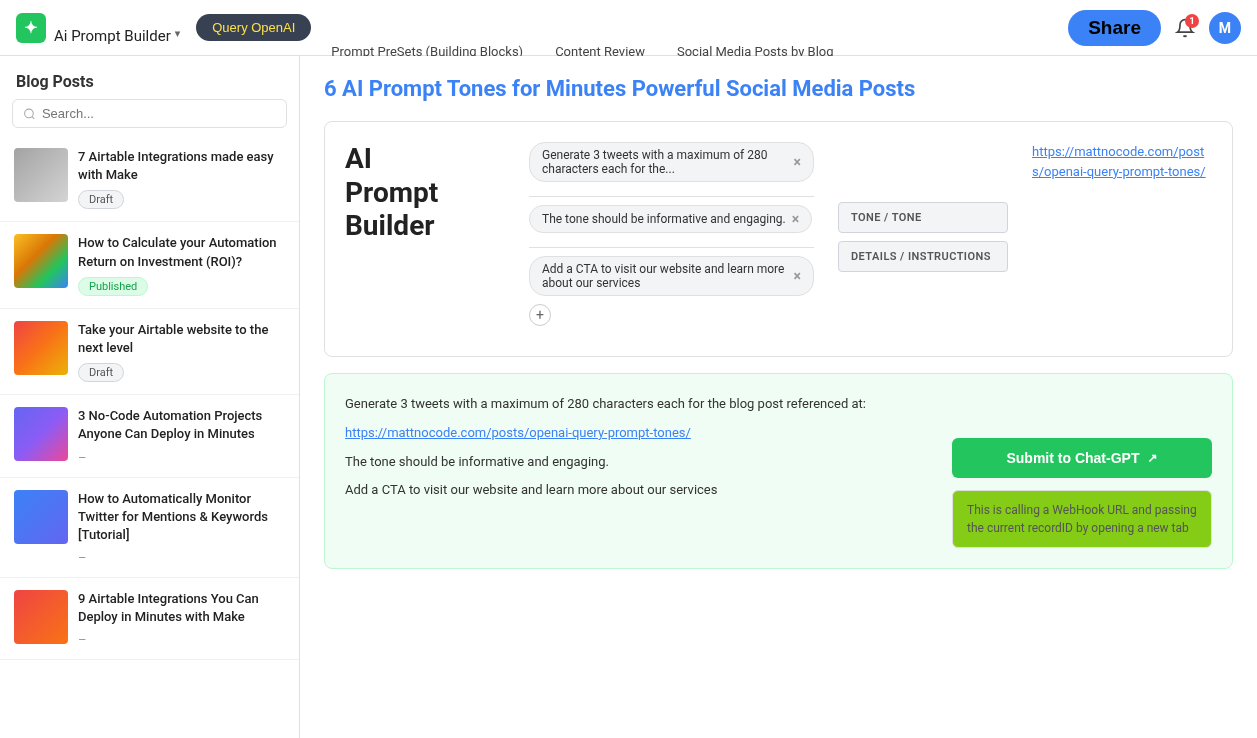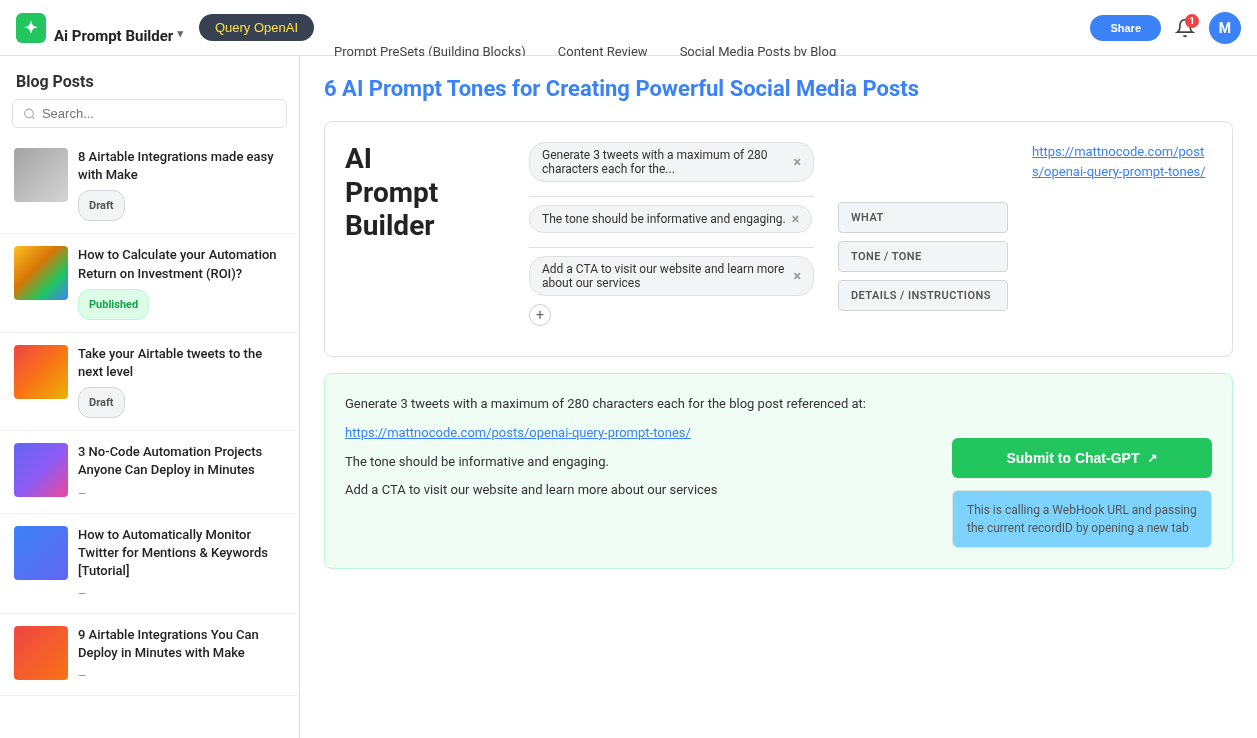--- a/index.html
+++ b/index.html
@@ -17,21 +17,21 @@
     .nav-logo {
       width: 30px; height: 30px;
       background: #22c55e;
       border-radius: 6px;
       display: flex; align-items: center; justify-content: center;
       color: white; font-weight: bold; font-size: 16px;
       flex-shrink: 0;
     }
     .nav-app-title {
       display: flex; gap: 4px;
-      font-weight: 700; font-size: 15px; color: #222;
+      font-weight: 400; font-size: 15px; color: #222;
       margin-right: 8px;
       margin-top: 17px;
     }
     .nav-app-title .chevron { font-size: 11px; color: #666; }
     .nav-btn-active {
       background: #374151;
       color: #fde047;
       border: none;
       border-radius: 20px;
       padding: 6px 16px;
@@ -43,25 +43,25 @@
       padding: 6px 12px;
       font-size: 13px;
       color: #444;
       cursor: pointer;
       border-radius: 4px;
       margin-top: 47px;
     }
     .nav-spacer { flex: 1; }
     .nav-share-btn {
       background: #3b82f6;
-      color: #ffffff;
+      color: #000000;
       border: none;
       border-radius: 20px;
       padding: 7px 20px;
-      font-size: 11px;
+      font-size: 19px;
       font-weight: 600;
       cursor: pointer;
     }
     .nav-notif {
       position: relative;
       width: 32px; height: 32px;
       display: flex; align-items: center; justify-content: center;
       cursor: pointer;
     }
     .nav-notif-badge {
@@ -147,24 +147,24 @@
     .sidebar-item-content { flex: 1; }
     .sidebar-item-title {
       font-size: 13px;
       font-weight: 500;
       color: #222;
       line-height: 1.4;
       margin-bottom: 6px;
     }
     .badge {
       display: inline-block;
-      padding: 8px 10px;
+      padding: 2px 10px;
       border-radius: 12px;
       font-size: 11px;
-      font-weight: 700;
+      font-weight: 400;
       text-align: center;
     }
     .badge-draft { background: #f3f4f6; color: #555; border: 1px solid #d1d5db; }
     .badge-published { background: #dcfce7; color: #16a34a; border: 1px solid #bbf7d0; }
     .sidebar-item-dash { color: #999; font-size: 13px; margin-top: 4px; }
 
     
     .main {
       flex: 1;
       overflow-y: auto;
@@ -303,21 +303,21 @@
       width: 100%;
       display: flex;
       align-items: center;
       justify-content: center;
       gap: 8px;
       margin-bottom: 12px;
       margin-top: 44px;
     }
     .submit-btn .ext-icon { font-size: 12px; }
     .webhook-note {
-      background: #7dd3fc;
+      background: #84cc16;
       border: 1px solid #e0e0e0;
       border-radius: 6px;
       padding: 10px 14px;
       font-size: 12px;
       color: #555;
       line-height: 1.5;
     }
   </style>
 </head>
 <body>
@@ -355,37 +355,37 @@
           <circle cx="11" cy="11" r="8"></circle>
           <line x1="21" y1="21" x2="16.65" y2="16.65"></line>
         </svg>
       <input type="text" placeholder="Search..." style="">
     </div>
     <div class="sidebar-list">
 
       <div class="sidebar-item">
         <div class="sidebar-thumb thumb-1"></div>
         <div class="sidebar-item-content">
-          <div class="sidebar-item-title">8 Airtable Integrations made easy with Make</div>
+          <div class="sidebar-item-title">7 Airtable Integrations made easy with Make</div>
           <span class="badge badge-draft">Draft</span>
         </div>
       </div>
 
       <div class="sidebar-item">
         <div class="sidebar-thumb thumb-2"></div>
         <div class="sidebar-item-content">
           <div class="sidebar-item-title">How to Calculate your Automation Return on Investment (ROI)?</div>
           <span class="badge badge-published">Published</span>
         </div>
       </div>
 
       <div class="sidebar-item">
         <div class="sidebar-thumb thumb-3"></div>
         <div class="sidebar-item-content">
-          <div class="sidebar-item-title">Take your Airtable tweets to the next level</div>
+          <div class="sidebar-item-title">Take your Airtable website to the next level</div>
           <span class="badge badge-draft">Draft</span>
         </div>
       </div>
 
       <div class="sidebar-item">
         <div class="sidebar-thumb thumb-4"></div>
         <div class="sidebar-item-content">
           <div class="sidebar-item-title">3 No-Code Automation Projects Anyone Can Deploy in Minutes</div>
           <div class="sidebar-item-dash">–</div>
         </div>
@@ -405,21 +405,21 @@
           <div class="sidebar-item-title">9 Airtable Integrations You Can Deploy in Minutes with Make</div>
           <div class="sidebar-item-dash">–</div>
         </div>
       </div>
 
     </div>
   </aside>
 
   <main class="main">
     <h1 class="main-title">
-      <span>6 </span><span style="color:#3b82f6">AI</span><span> Prompt Tones for Creating Powerful Social Media Posts</span>
+      <span>6 </span><span style="color:#3b82f6">AI</span><span> Prompt Tones for Minutes Powerful Social Media Posts</span>
     </h1>
 
     <div class="prompt-card">
       <div class="prompt-card-inner">
 
         <div class="prompt-label-col">
           <div class="prompt-big-label">AI<br>Prompt<br>Builder</div>
         </div>
 
         <div class="prompt-tags-col">
@@ -443,21 +443,20 @@
           <div class="prompt-tag-row">
             <span class="prompt-tag">
               <span>Add a CTA to visit our website and learn more about our services</span>
               <span class="close-x">×</span>
             </span>
             <div class="prompt-plus">+</div>
           </div>
         </div>
 
         <div class="prompt-fields-col">
-          <div class="prompt-field-label">WHAT</div>
           <div class="prompt-field-label">TONE / TONE</div>
           <div class="prompt-field-label">DETAILS / INSTRUCTIONS</div>
         </div>
 
         <div class="prompt-link-col">
           <a class="prompt-link" href="#">https://mattnocode.com/posts/openai-query-prompt-tones/</a>
         </div>
 
       </div>
     </div>

